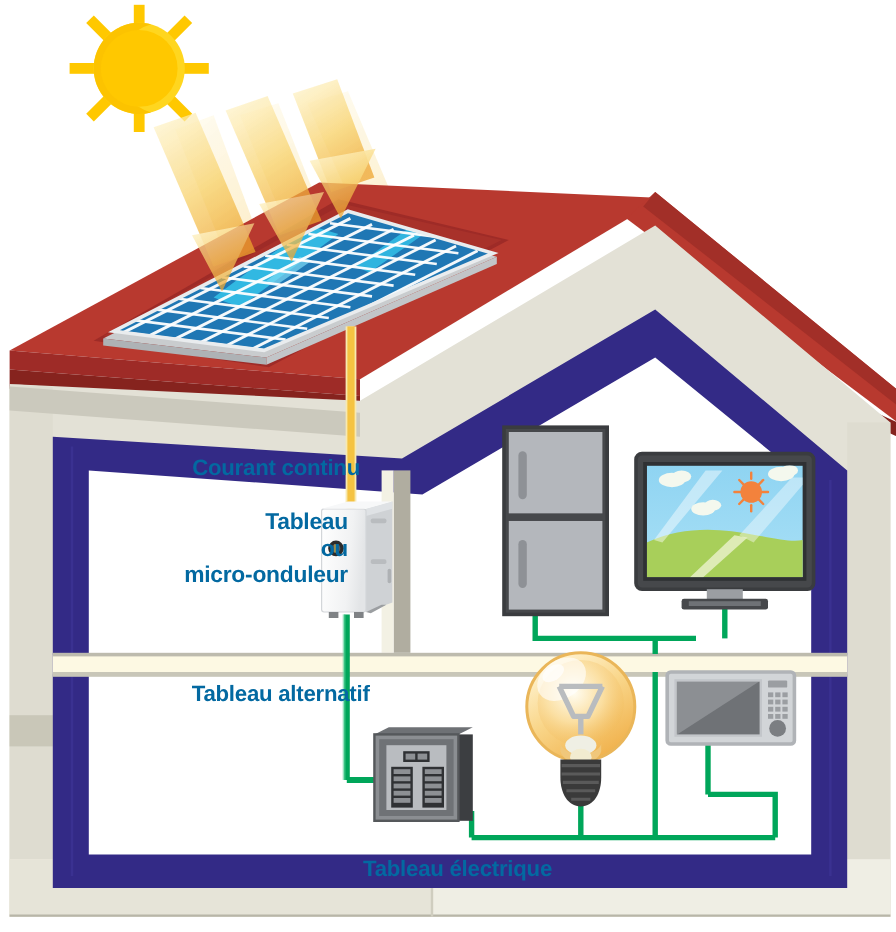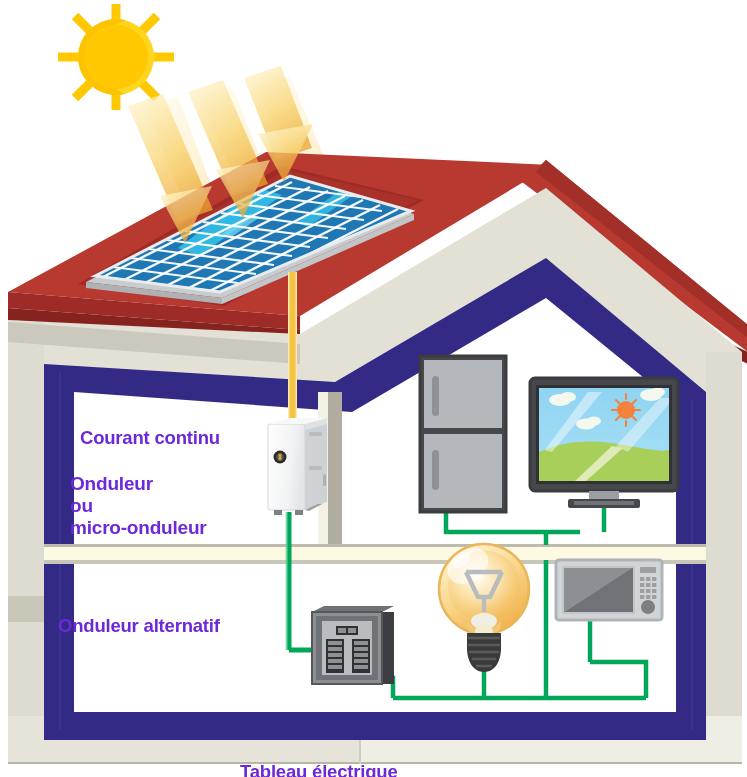--- a/index.html
+++ b/index.html
@@ -11,28 +11,27 @@
   #stage{
     position:relative;
     width:747px;
     height:777px;
     overflow:hidden;
     background:#ffffff;
   }
   #art{position:absolute;left:0;top:0;width:747px;height:777px;}
   .lbl{
     position:absolute;
-    color:#6d28d9;
+    color:#0369a1;
     font-weight:bold;
     letter-spacing:-0.2px;
     line-height:1.15;
-    text-align:left;
+    text-align:right;
     white-space:pre-line;
     user-select:none;
-    margin-top:48px;
   }
   #lbl-dc{ left:80px;  top:379px;  width:220px; font-size:18.5px; }
   #lbl-inv{left:70px;  top:425px;  width:220px; font-size:19px; }
   #lbl-ac{ left:58px;  top:567px;  width:250px; font-size:18.5px; }
   #lbl-panel{left:240px; top:713px; width:220px; font-size:18.5px; }
   #lbl-app{left:536px; top:650px; width:150px; font-size:17.5px; }
 </style>
 </head>
 <body>
 
@@ -411,22 +410,22 @@
           <line x1="472" y1="659" x2="496" y2="659"></line>
           <line x1="476" y1="666" x2="492" y2="666"></line>
         </g>
       </g>
     </g>
 
   </svg>
 
   <div class="lbl" id="lbl-dc">Courant continu</div>
 
-  <div class="lbl" id="lbl-inv">Onduleur
+  <div class="lbl" id="lbl-inv">Tableau
 ou
 micro-onduleur</div>
 
-  <div class="lbl" id="lbl-ac">Onduleur alternatif</div>
+  <div class="lbl" id="lbl-ac">Tableau alternatif</div>
 
   <div class="lbl" id="lbl-panel">Tableau électrique</div>
 
 
 </div>
 
 </body></html>

